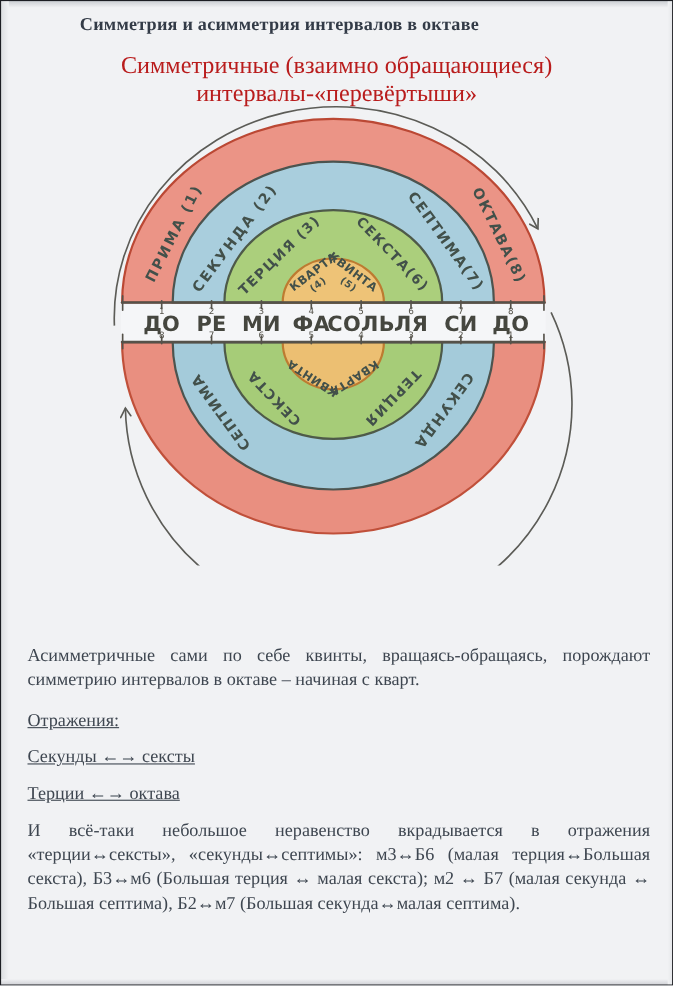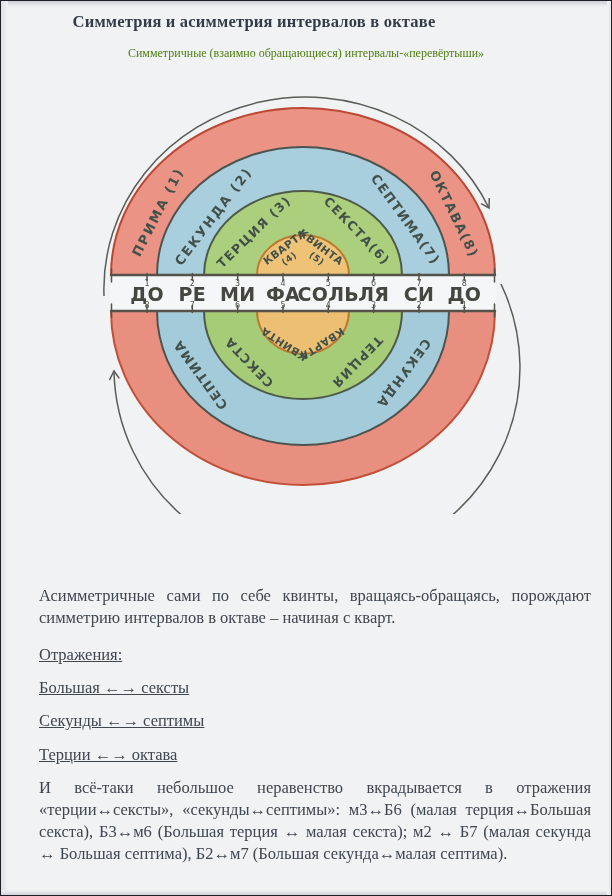--- a/index.html
+++ b/index.html
@@ -14,29 +14,29 @@
   .edge-left{position:absolute;top:0;left:0;bottom:0;width:8px;background:linear-gradient(90deg,#dadcdf,#f1f2f4);z-index:40;}
   .edge-bottom{position:absolute;left:0;right:0;bottom:0;height:6px;background:linear-gradient(#f1f2f4,#ccced3);z-index:40;}
   .edge-right{position:absolute;top:0;right:0;bottom:0;width:5px;background:linear-gradient(270deg,#e3e5e8,#f1f2f4);z-index:40;}
 
   .doc-title{
     position:absolute;top:12px;left:0;width:508px;text-align:center;
     font-size:16.5px;font-weight:bold;color:#333b47;letter-spacing:.2px;
   }
   .doc-subtitle{
     position:absolute;top:46px;left:0;width:612px;text-align:center;
-    font-size:12px;color:#4d7c0f;
+    font-size:22px;color:#b91c1c;
   }
   #interval-svg{position:absolute;top:80px;left:0;}
 
   .text-block{
     position:absolute;top:585px;left:25px;width:566px;
     font-size:16.5px;line-height:1.34;
   }
-  .text-block p{margin:0 0 15px 14px;}
+  .text-block p{margin:0 0 15px 0;}
   .text-block p.tight{margin-bottom:11px;text-decoration:underline;}
   .just{text-align:justify;text-align-last:left;}
 
   
   .note{
     font-family:"DejaVu Sans", sans-serif;font-weight:bold;font-size:19px;
     fill:#45463f;letter-spacing:.3px;
   }
   .scale-num{
     font-family:"DejaVu Sans", sans-serif;font-size:8px;fill:#55534b;
@@ -154,19 +154,18 @@
       <text x="286" y="261" class="ring-label" text-anchor="middle" font-size="10.5" letter-spacing="0.5" transform="rotate(213 286 261)">КВИНТА</text>
       <text x="320" y="261" class="ring-label" text-anchor="middle" font-size="10.5" letter-spacing="0.5" transform="rotate(147 320 261)">КВАРТА</text>
       <text x="354" y="279" class="ring-label" text-anchor="middle" font-size="12.5" letter-spacing="1.5" transform="rotate(134 354 279)">ТЕРЦИЯ</text>
       <text x="400" y="291" class="ring-label" text-anchor="middle" font-size="13" letter-spacing="1.5" transform="rotate(126 400 291)">СЕКУНДА</text>
     </g>
 </svg>
 
 <div class="text-block">
   <p class="just">Асимметричные сами по себе квинты, вращаясь-обращаясь, порождают симметрию интервалов в октаве – начиная с кварт.</p>
   <p class="tight">Отражения:</p>
-  <p class="tight">Большая ←→ сексты</p>
-  <p class="tight">Секунды ←→ септимы</p>
+  <p class="tight">Секунды ←→ сексты</p>
   <p class="tight">Терции ←→ октава</p>
   <p class="just">И всё-таки небольшое неравенство вкрадывается в отражения «терции↔сексты», «секунды↔септимы»: м3↔Б6 (малая терция↔Большая секста), Б3↔м6 (Большая терция ↔ малая секста); м2 ↔ Б7 (малая секунда ↔ Большая септима), Б2↔м7 (Большая секунда↔малая септима).</p>
 </div>
 
 <div class="frame"></div>
 
 </body></html>

